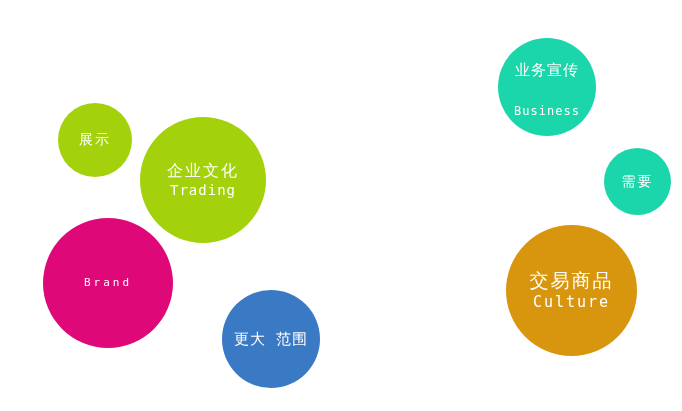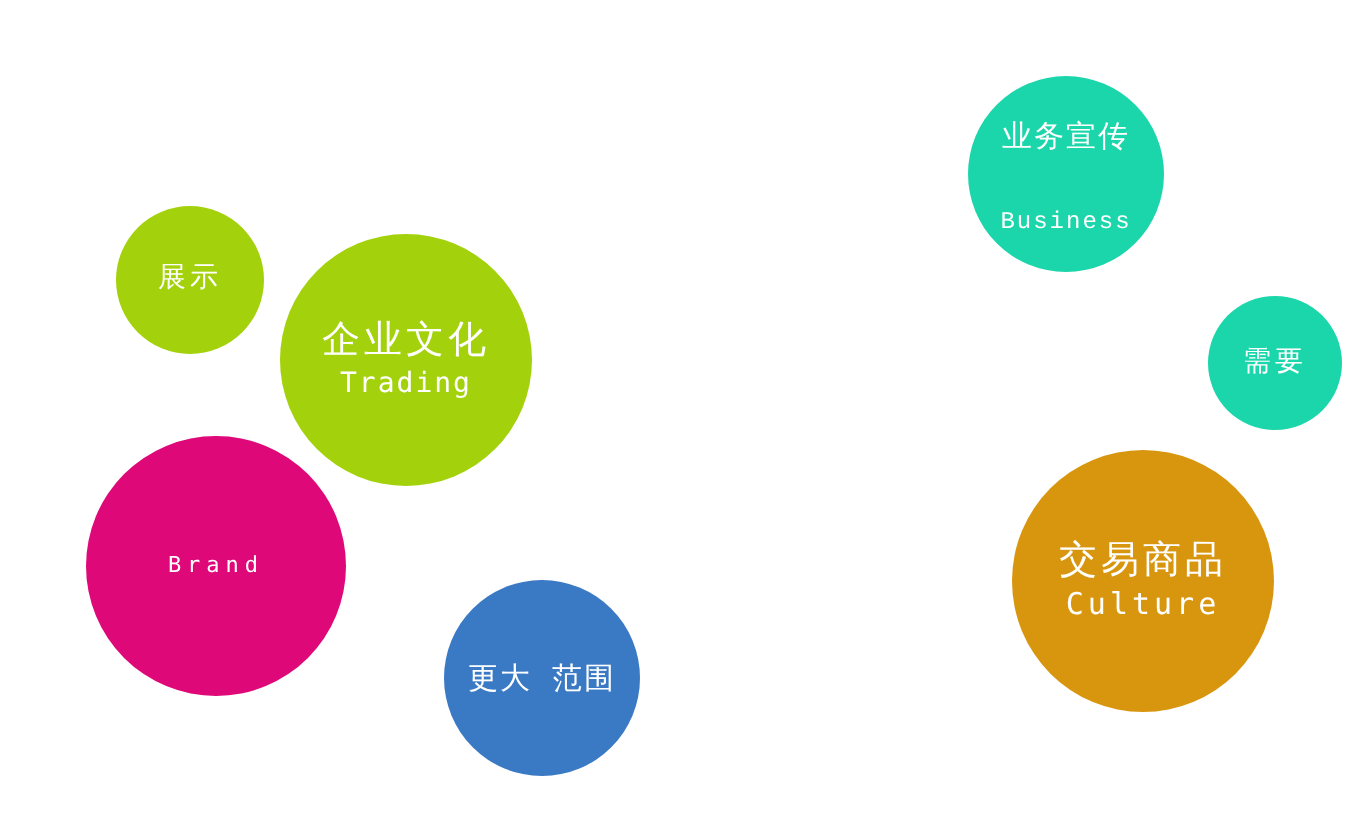--- a/index.html
+++ b/index.html
@@ -31,28 +31,28 @@
     line-height: 1.25;
   }
   .bubble .subtitle {
     letter-spacing: 1px;
     white-space: nowrap;
     line-height: 1.3;
   }
 
   
   .node-culture   { left: 140px; top: 117px; width: 126px; height: 126px; }
-  .node-culture .title    { font-size: 19px; }
+  .node-culture .title    { font-size: 16px; }
   .node-culture .subtitle { font-size: 14px; }
 
   .node-main      { left: 253px; top: 34px;  width: 284px; height: 284px; }
   .node-main .title    { font-size: 20px; margin-top: 6px; }
   .node-main .subtitle { font-size: 14px; margin-top: 3px; }
 
-  .node-business  { left: 484px; top: 38px;  width: 98px;  height: 98px; padding-top: 6px; box-sizing: border-box; font-family: Liberation Mono, monospace; }
+  .node-business  { left: 498px; top: 38px;  width: 98px;  height: 98px; padding-top: 6px; box-sizing: border-box; }
   .node-business .title    { font-size: 15px; letter-spacing: 1px; }
   .node-business .subtitle { font-size: 12px; margin-top: 24px; }
 
   .node-shixian   { left: 204px; top: 16px;  width: 74px;  height: 74px; }
   .node-shixian .title { font-size: 15px; }
 
   .node-zhanshi   { left: 58px;  top: 103px; width: 74px;  height: 74px; }
   .node-zhanshi .title { font-size: 14px; }
 
   .node-brand     { left: 43px;  top: 218px; width: 130px; height: 130px; }

